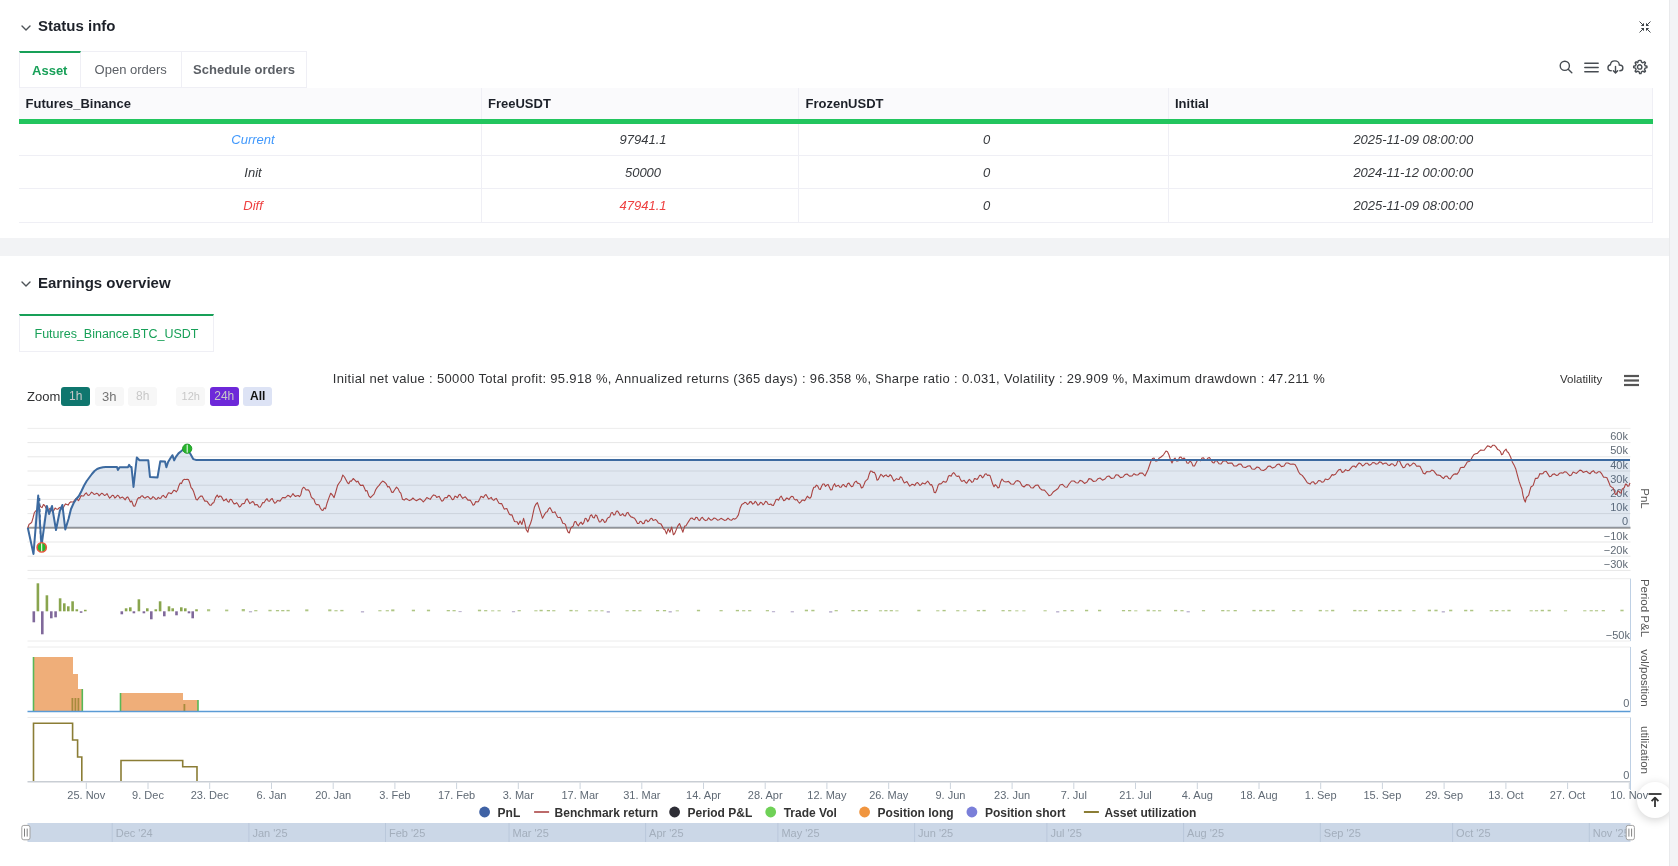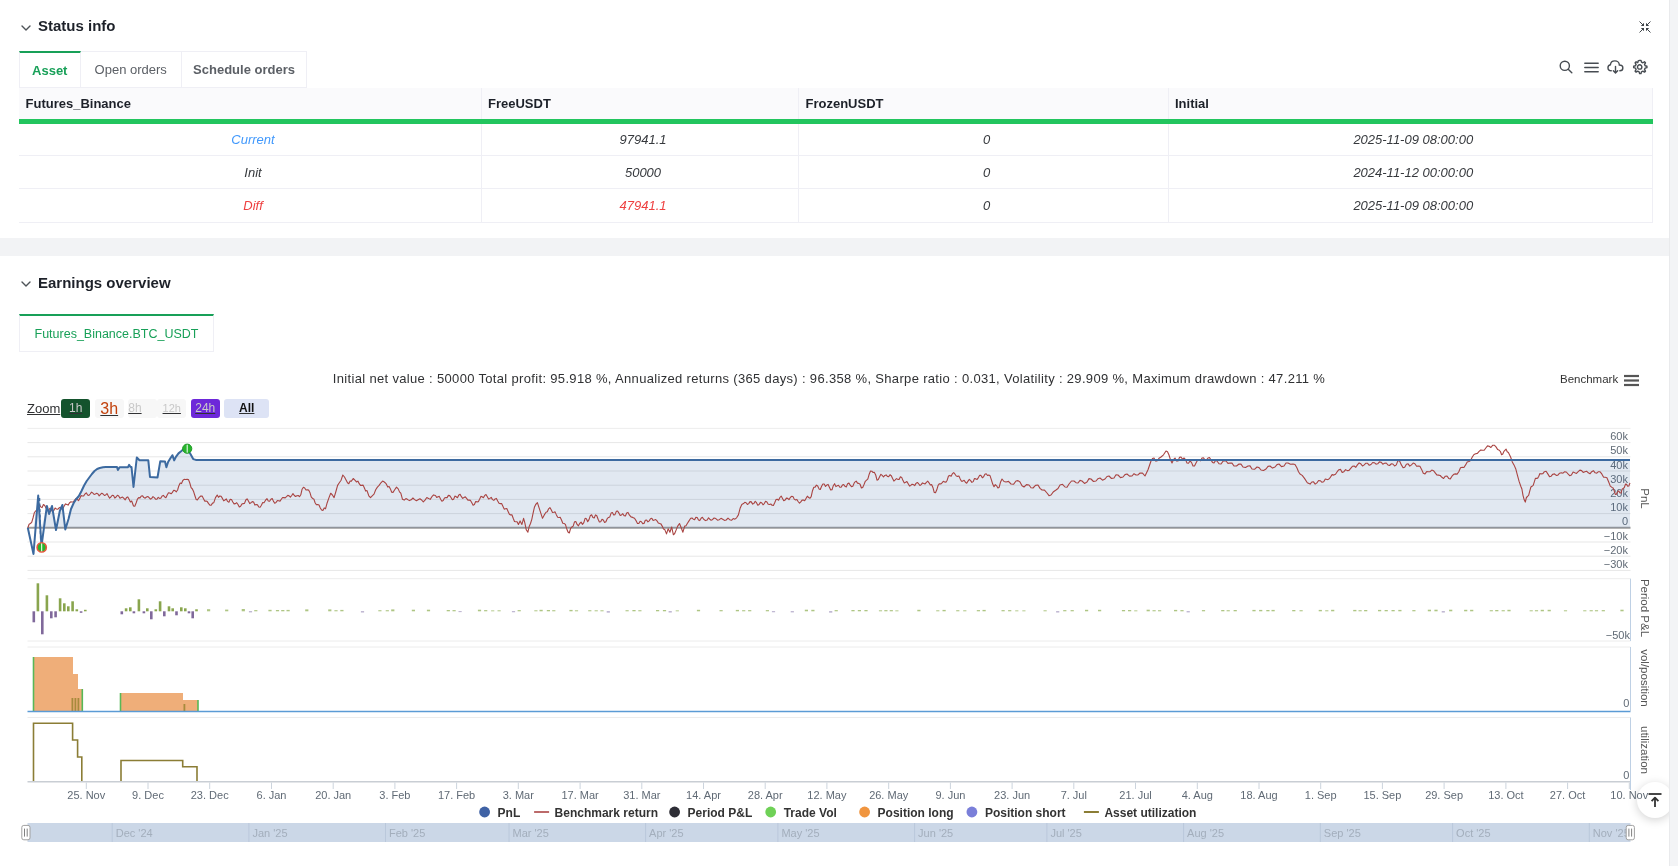--- a/index.html
+++ b/index.html
@@ -97,37 +97,37 @@
 <div class="abs" style="left:20px;top:276px;"><svg width="12" height="12" viewBox="0 0 12 12">
       <path d="M2 4 L6 8 L10 4" fill="none" stroke="#4e5358" stroke-width="1.4" stroke-linecap="round" stroke-linejoin="round"></path>
     </svg></div>
 <div class="abs card-title" style="left:38px;top:274px;">Earnings overview</div>
 
 <div class="tabs" style="left:19px;top:307px;margin-top:7px;">
   <div class="tab first active" style="width:195px;height:38px;font-size:12.5px;">Futures_Binance.BTC_USDT</div>
 </div>
 
 <div class="abs" style="left:27px;top:371px;width:1604px;text-align:center;font-size:13px;letter-spacing:0.33px;color:#303133;">Initial net value : 50000 Total profit: 95.918 %, Annualized returns (365 days) : 96.358 %, Sharpe ratio : 0.031, Volatility : 29.909 %, Maximum drawdown : 47.211 %</div>
-<div class="abs" style="left:1560px;top:372.5px;font-size:11.5px;color:#333;">Benchmark</div>
+<div class="abs" style="left:1560px;top:372.5px;font-size:11.5px;color:#333;">Volatility</div>
 <div class="abs" style="left:1624px;top:373px;"><svg width="15" height="13" viewBox="0 0 15 13">
       <g stroke="#555" stroke-width="2.2">
         <line x1="0" y1="2" x2="15" y2="2"></line>
         <line x1="0" y1="6.5" x2="15" y2="6.5"></line>
         <line x1="0" y1="11" x2="15" y2="11"></line>
       </g>
     </svg></div>
 
-<div class="abs" style="left:27px;top:399px;display:flex;align-items:center;font-size:13px;color:#303133;text-decoration:underline;">
+<div class="abs" style="left:27px;top:387px;display:flex;align-items:center;font-size:13px;color:#303133;">
   <span style="margin-right:1px;">Zoom</span>
-  <span style="display:inline-block;width:29px;height:19px;line-height:19px;text-align:center;background:#14532d;color:#c8c8c8;border-radius:3px;margin-right:4.5px;font-size:12px;">1h</span>
-  <span style="display:inline-block;width:29px;height:19px;line-height:19px;text-align:center;background:#f7f7f7;color:#c2410c;border-radius:3px;margin-right:4.5px;font-size:16px;">3h</span>
-  <span style="display:inline-block;width:29px;height:19px;line-height:19px;background:#f7f7f7;color:#c8c8c8;border-radius:3px;margin-right:0;font-size:12px;">8h</span>
+  <span style="display:inline-block;width:29px;height:19px;line-height:19px;text-align:center;background:#0f766e;color:#c8c8c8;border-radius:3px;margin-right:4.5px;font-size:12px;">1h</span>
+  <span style="display:inline-block;width:29px;height:19px;line-height:19px;text-align:center;background:#f7f7f7;color:#737373;border-radius:3px;margin-right:4.5px;font-size:13px;">3h</span>
+  <span style="display:inline-block;width:29px;height:19px;line-height:19px;text-align:center;background:#f7f7f7;color:#c8c8c8;border-radius:3px;margin-right:19px;font-size:12px;">8h</span>
   <span style="display:inline-block;width:29px;height:19px;line-height:19px;text-align:center;background:#f7f7f7;color:#c8c8c8;border-radius:3px;margin-right:4.5px;font-size:11px;">12h</span>
   <span style="display:inline-block;width:29px;height:19px;line-height:19px;text-align:center;background:#6d28d9;color:#c8c8c8;border-radius:3px;margin-right:4.5px;font-size:12px;">24h</span>
-  <span style="display:inline-block;width:45px;height:19px;line-height:19px;text-align:center;background:#dde3f5;color:#111;border-radius:3px;font-size:12px;font-weight:bold;">All</span>
+  <span style="display:inline-block;width:29px;height:19px;line-height:19px;text-align:center;background:#dde3f5;color:#111;border-radius:3px;font-size:12px;font-weight:bold;">All</span>
 </div>
 
 <div class="abs" style="left:1637px;top:782px;width:36px;height:36px;border-radius:50%;background:#fff;box-shadow:0 2px 10px rgba(0,0,0,0.18);display:flex;align-items:center;justify-content:center;">
     <svg width="18" height="18" viewBox="0 0 18 18">
       <line x1="2.5" y1="3" x2="15.5" y2="3" stroke="#333" stroke-width="1.8"></line>
       <path d="M9 16 L9 7 M5.6 10.2 L9 6.6 L12.4 10.2" fill="none" stroke="#333" stroke-width="1.8" stroke-linejoin="round"></path>
     </svg>
   </div>
 
 <svg width="1661" height="446" viewBox="0 420 1661 446" style="position:absolute;left:0;top:420px;" font-family="Liberation Sans, sans-serif">

